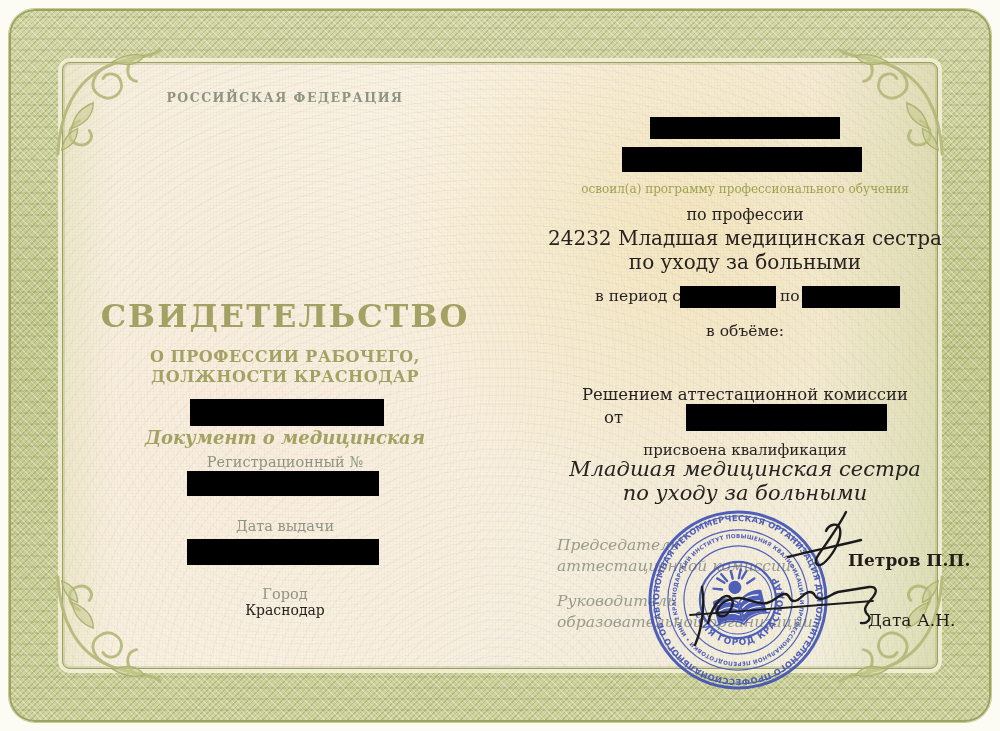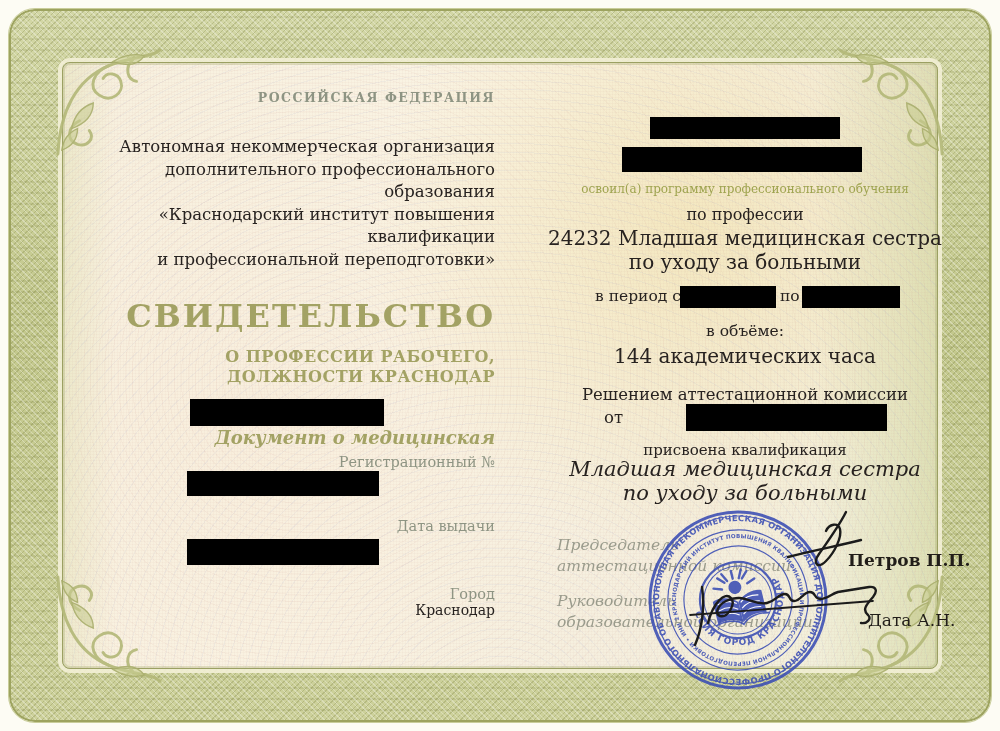--- a/index.html
+++ b/index.html
@@ -26,21 +26,21 @@
       radial-gradient(circle at 72% 28%, rgba(243,230,185,.85), rgba(243,230,185,0) 42%),
       radial-gradient(circle at 20% 62%, rgba(248,238,220,.9), rgba(248,238,220,0) 45%),
       linear-gradient(115deg,#f7f0de 0%,#faf4e4 40%,#f5efde 72%,#f0f1d9 100%);}
   .corner{position:absolute;width:118px;height:118px;z-index:1;opacity:.9;}
   .corner.tl{left:50px;top:44px;}
   .corner.tr{right:50px;top:44px;transform:scaleX(-1);}
   .corner.bl{left:50px;bottom:44px;transform:scaleY(-1);}
   .corner.br{right:50px;bottom:44px;transform:scale(-1,-1);}
 
   .abs{position:absolute;z-index:2;}
-  .ctrL{left:75px;width:420px;text-align:right;}
+  .ctrL{left:75px;width:420px;text-align:center;}
   .ctrR{left:545px;width:400px;text-align:center;}
   .lbl-gray{color:#8e9483;}
   .olive{color:#a3a264;}
   .olive-grn{color:#9ea34f;}
   .ink{color:#272220;}
   .bar{position:absolute;background:#000;z-index:2;}
   .sig-label{position:absolute;z-index:2;font-style:italic;color:#9a9b8c;font-size:15.5px;line-height:21px;}
   .name{position:absolute;z-index:5;font-size:17px;color:#211d19;}
   .stamp-wrap{position:absolute;left:628px;top:490px;width:220px;height:220px;z-index:3;
     transform:rotate(-14deg);opacity:.88;}
@@ -103,26 +103,20 @@
       <path d="M64,18 Q80,8 96,12 Q86,26 64,18 Z"></path>
       <path d="M22,86 Q26,66 44,60 Q44,78 22,86 Z"></path>
       <path d="M12,108 Q14,92 28,86 Q28,102 12,108 Z"></path>
     </g>
   </svg>
 
   <div class="inner"></div>
 
   <div class="abs ctrL lbl-gray" style="top:90px;font-size:12.5px;font-weight:bold;letter-spacing:1.5px;">РОССИЙСКАЯ ФЕДЕРАЦИЯ</div>
 
-  <div class="abs ctrL ink" style="top:136px;font-size:16.5px;line-height:22.5px;">
-    <div>Автономная некоммерческая организация</div>
-    <div>дополнительного профессионального образования</div>
-    <div>«Краснодарский институт повышения квалификации</div>
-    <div>и профессиональной переподготовки»</div>
-  </div>
 
   <div class="abs ctrL olive" style="top:297px;font-size:32px;font-weight:bold;letter-spacing:2px;">СВИДЕТЕЛЬСТВО</div>
   <div class="abs ctrL olive" style="top:347px;font-size:16px;font-weight:bold;letter-spacing:.5px;">О ПРОФЕССИИ РАБОЧЕГО,</div>
   <div class="abs ctrL olive" style="top:367px;font-size:16px;font-weight:bold;letter-spacing:.5px;">ДОЛЖНОСТИ КРАСНОДАР</div>
 
   <div class="bar" style="left:190px;top:399px;width:194px;height:27px;"></div>
 
   <div class="abs ctrL olive" style="top:427px;font-size:18px;font-weight:bold;font-style:italic;">Документ о медицинская</div>
   <div class="abs ctrL lbl-gray" style="top:454px;font-size:14.5px;">Регистрационный №</div>
   <div class="bar" style="left:187px;top:471px;width:192px;height:25px;"></div>
@@ -140,21 +134,20 @@
   <div class="abs ctrR ink" style="top:205px;font-size:16px;">по профессии</div>
   <div class="abs ctrR ink" style="top:226px;font-size:20px;">24232 Младшая медицинская сестра</div>
   <div class="abs ctrR ink" style="top:250px;font-size:20px;">по уходу за больными</div>
 
   <div class="abs ink" style="left:595px;top:287px;font-size:15.5px;">в период с</div>
   <div class="bar" style="left:680px;top:286px;width:96px;height:22px;"></div>
   <div class="abs ink" style="left:780px;top:287px;font-size:15.5px;">по</div>
   <div class="bar" style="left:802px;top:286px;width:98px;height:22px;"></div>
 
   <div class="abs ctrR ink" style="top:322px;font-size:15.5px;">в объёме:</div>
-  <div class="abs ctrR ink" style="top:344px;font-size:20px;">144 академических часа</div>
 
   <div class="abs ctrR ink" style="top:385px;font-size:16.5px;">Решением аттестационной комиссии</div>
   <div class="abs ink" style="left:604px;top:408px;font-size:16.5px;">от</div>
   <div class="bar" style="left:686px;top:404px;width:201px;height:27px;"></div>
 
   <div class="abs ctrR ink" style="top:441px;font-size:15px;">присвоена квалификация</div>
   <div class="abs ctrR ink" style="top:457px;font-size:21px;font-style:italic;">Младшая медицинская сестра</div>
   <div class="abs ctrR ink" style="top:481px;font-size:21px;font-style:italic;">по уходу за больными</div>
 
   <div class="sig-label" style="left:557px;top:535px;">

